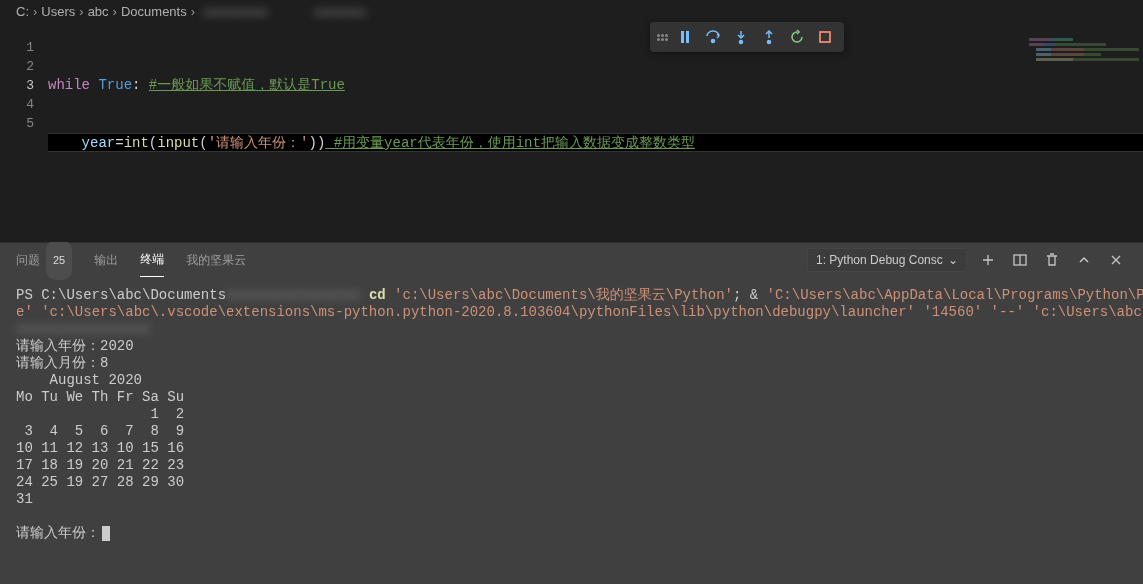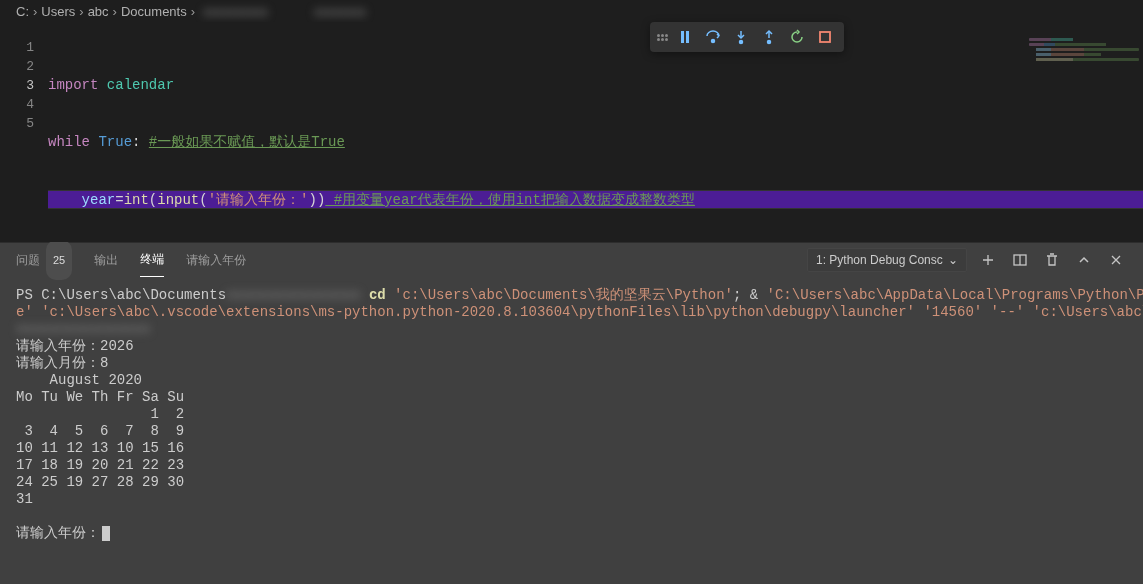--- a/index.html
+++ b/index.html
@@ -12,21 +12,21 @@
   .breadcrumbs .sep { margin: 0 4px; color: #999; }
   .breadcrumbs .blur { filter: blur(4px); color:#888; display:inline-block; padding:0 4px;}
   .breadcrumbs .blur2 { filter: blur(4px); color:#888; display:inline-block; padding:0 2px; margin-left:40px;}
 
   
   .editor { position: relative; flex: 0 0 auto; height: 220px; display: flex; background: #1e1e1e; }
   .gutter { width: 48px; text-align: right; padding-right: 14px; color: #858585; user-select: none; line-height: 19px; padding-top: 16px; }
   .gutter div { height: 19px; font-size:13px;}
   .code { flex: 1; padding-top: 16px; line-height: 19px; white-space: pre; overflow:hidden;}
   .code .line { height: 19px; }
-  .code .line.hl { background: #4c1d95; border:1px solid #333; border-left:none; border-right:none;}
+  .code .line.hl { background: #000000; border:1px solid #333; border-left:none; border-right:none;}
   .tk-kw { color: #c586c0; }
   .tk-bool { color: #569cd6; }
   .tk-mod { color: #4ec9b0; }
   .tk-func { color: #dcdcaa; }
   .tk-str { color: #ce9178; }
   .tk-com { color: #6a9955; text-decoration: underline; }
   .tk-var { color: #9cdcfe; }
   .tk-d { color: #d4d4d4; }
 
   
@@ -85,21 +85,20 @@
 
 <div class="editor">
   <div class="gutter">
     <div>1</div>
     <div>2</div>
     <div style="color:#c6c6c6">3</div>
     <div>4</div>
     <div>5</div>
   </div>
   <div class="code">
-    <div class="line"><span class="tk-kw">import</span> <span class="tk-mod">calendar</span></div>
     <div class="line"><span class="tk-kw">while</span> <span class="tk-bool">True</span><span class="tk-d">:</span> <span class="tk-com">#一般如果不赋值，默认是True</span></div>
     <div class="line hl"><span>    </span><span class="tk-var">year</span><span class="tk-d">=</span><span class="tk-func">int</span><span class="tk-d">(</span><span class="tk-func">input</span><span class="tk-d">(</span><span class="tk-str">'请输入年份：'</span><span class="tk-d">))</span><span class="tk-com"> #用变量year代表年份，使用int把输入数据变成整数类型</span></div>
     
     
   </div>
 
   <div class="minimap">
     <div class="mm1"></div>
         <div class="mm2"></div>
         <div class="mm3"></div>
@@ -163,21 +162,21 @@
       <span>问题</span>
       <span class="badge">25</span>
     </div>
     <div class="ptab">
           <span>输出</span>
         </div>
     <div class="ptab active">
           <span>终端</span>
         </div>
     <div class="ptab">
-          <span>请输入年份</span>
+          <span>我的坚果云</span>
         </div>
 
     <div class="panel-right">
       <div class="term-select">
         <span>1: Python Debug Consc</span>
         <span>⌄</span>
       </div>
       <div class="picon">
             <svg viewBox="0 0 16 16" stroke="currentColor" fill="none" stroke-width="1.3">
               <path d="M8 3v10M3 8h10"></path>
@@ -203,21 +202,21 @@
             <svg viewBox="0 0 16 16" stroke="currentColor" fill="none" stroke-width="1.3">
               <path d="M4 4l8 8M12 4l-8 8"></path>
             </svg>
           </div>
     </div>
   </div>
 
   <div class="terminal"><span class="t-path">PS C:\Users\abc\Documents</span><span class="t-blur">xxxxxxxxxxxxxxxx</span> <span class="t-cmd">cd</span> <span class="t-str">'c:\Users\abc\Documents\我的坚果云\Python'</span><span>; &amp;</span> <span class="t-str">'C:\Users\abc\AppData\Local\Programs\Python\Python38\python.ex</span>
 <span class="t-str">e'</span> <span class="t-str">'c:\Users\abc\.vscode\extensions\ms-python.python-2020.8.103604\pythonFiles\lib\python\debugpy\launcher'</span> <span class="t-str">'14560'</span> <span class="t-str">'--'</span> <span class="t-str">'c:\Users\abc\Do</span>
 <span class="t-blur">xxxxxxxxxxxxxxxx</span>
-<span>请输入年份：2026</span>
+<span>请输入年份：2020</span>
 <span>请输入月份：8</span>
 <span>    August 2020</span>
 <span>Mo Tu We Th Fr Sa Su</span>
 <span>                1  2</span>
 <span> 3  4  5  6  7  8  9</span>
 <span>10 11 12 13 10 15 16</span>
 <span>17 18 19 20 21 22 23</span>
 <span>24 25 19 27 28 29 30</span>
 <span>31</span>
 

